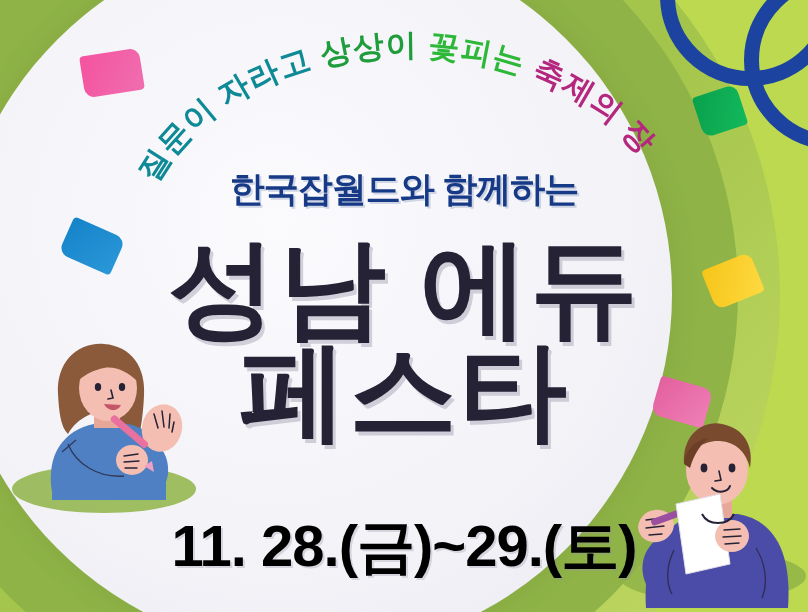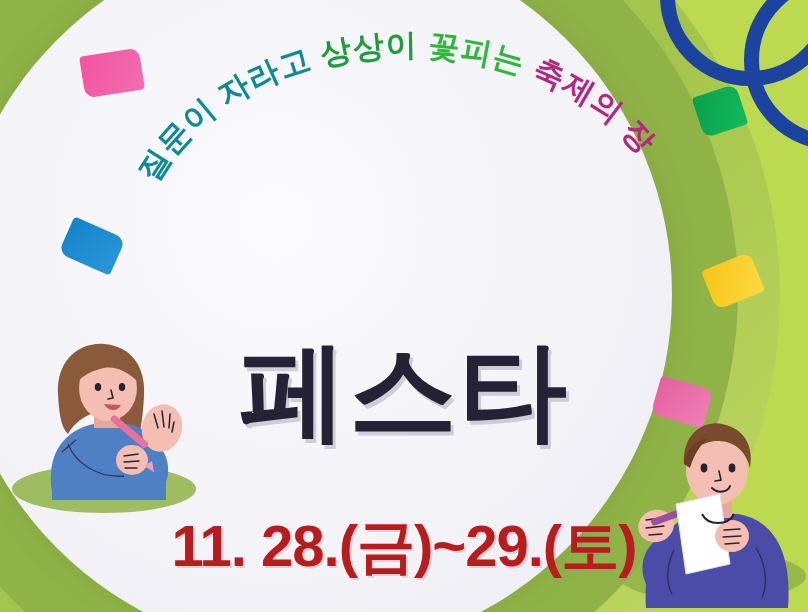--- a/index.html
+++ b/index.html
@@ -86,21 +86,21 @@
     position:absolute;left:0;width:808px;text-align:center;
     font-weight:bold;
     color:#262236;
     letter-spacing:2px;
     text-shadow:3px 4px 0 rgba(150,145,165,.40);
   }
   .main-title.l1{top:234px;font-size:108px;line-height:1;}
   .main-title.l2{top:337px;font-size:108px;line-height:1;}
   .date-line{
     position:absolute;left:0;top:508px;width:808px;text-align:center;
-    font-size:58px;font-weight:bold;color:#b91c1c;
+    font-size:58px;font-weight:bold;color:#000000;
     letter-spacing:-1px;
     text-shadow:2px 2px 0 rgba(150,145,165,.30);
   }
 
   
   .char{position:absolute;}
   .char svg{display:block;}
   .char-left{left:16px;top:332px;}
   .char-right{left:616px;top:408px;}
 </style>
@@ -143,20 +143,22 @@
     <defs>
       <path id="arcpath" d="M 150,195 A 270,200 0 0 1 660,185" fill="none"></path>
     </defs>
     <text>
       <textPath href="#arcpath" startOffset="2%">
         <tspan fill="#0e8a96">질문이 자라고 </tspan><tspan fill="#1f9c3c">상상이 </tspan><tspan fill="#2db83a">꽃피는 </tspan><tspan fill="#b5267f">축제의 장</tspan>
       </textPath>
     </text>
   </svg>
 
+  <div class="subtitle">한국잡월드와 함께하는</div>
+  <div class="main-title l1">성남 에듀</div>
   <div class="main-title l2">페스타</div>
   <div class="date-line">11. 28.(금)~29.(토)</div>
 
   <div class="char char-left">
     <svg width="175" height="175" viewBox="0 0 175 175">
 
       <path d="M42 62 C40 30 62 10 88 12 C116 14 130 36 128 64 C127 86 124 104 118 124
                C114 138 104 142 96 138 C92 120 96 96 92 76 C80 80 62 84 52 102 C44 94 43 78 42 62 Z" fill="#8a5a3b"></path>
 
       <path d="M36 160 C30 122 48 98 78 92 L112 92 C140 98 152 120 150 148

